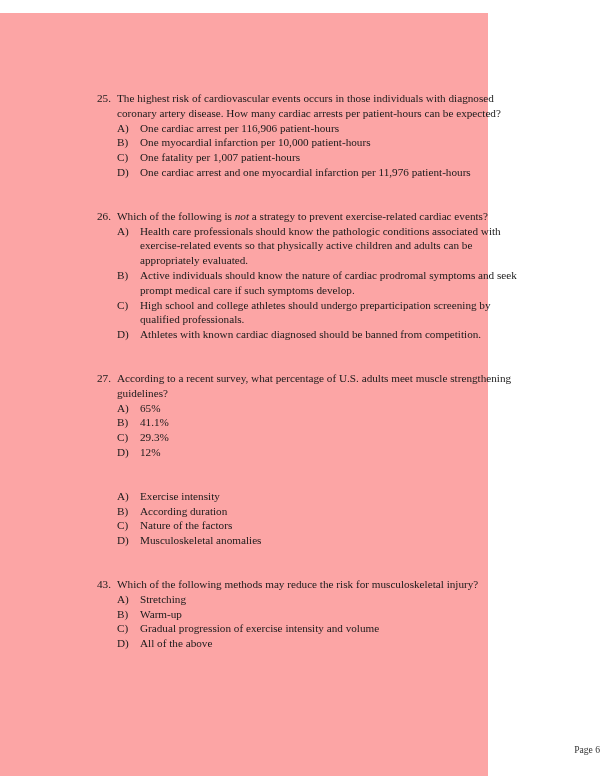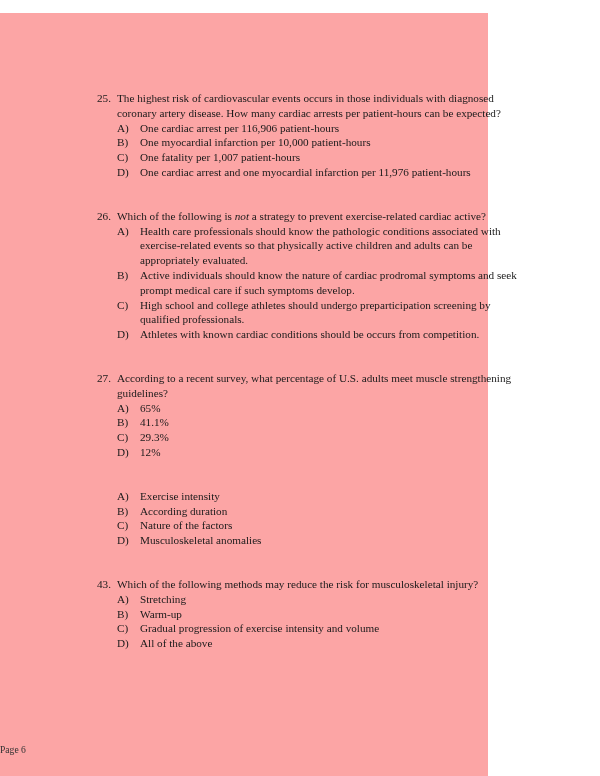--- a/index.html
+++ b/index.html
@@ -84,21 +84,21 @@
   .opt-text {
     display: block;
   }
 
   
   .footer {
     position: absolute;
     left: 0;
     top: 731px;
     width: 600px;
-    text-align: left;
+    text-align: right;
     font-size: 9.6px;
     line-height: 12px;
     color: #333333;
     font-family: "Liberation Serif", "DejaVu Serif", serif;
   }
 </style>
 </head>
 <body>
 
 <div class="page">
@@ -126,38 +126,38 @@
         <div class="option">
           <span class="opt-label">D)</span>
           <span class="opt-text">One cardiac arrest and one myocardial infarction per 11,976 patient-hours</span>
         </div>
       </div>
     </div>
 
     <div class="question">
       <div class="q-stem">
         <span class="q-num">26.</span>
-        <span class="q-stem-text"><span>Which of the following is </span><i>not</i><span> a strategy to prevent exercise-related cardiac active?</span></span>
+        <span class="q-stem-text"><span>Which of the following is </span><i>not</i><span> a strategy to prevent exercise-related cardiac events?</span></span>
       </div>
       <div class="options">
         <div class="option">
           <span class="opt-label">A)</span>
           <span class="opt-text">Health care professionals should know the pathologic conditions associated with exercise-related events so that physically active children and adults can be appropriately evaluated.</span>
         </div>
         <div class="option">
           <span class="opt-label">B)</span>
           <span class="opt-text">Active individuals should know the nature of cardiac prodromal symptoms and seek prompt medical care if such symptoms develop.</span>
         </div>
         <div class="option">
           <span class="opt-label">C)</span>
           <span class="opt-text">High school and college athletes should undergo preparticipation screening by qualified professionals.</span>
         </div>
         <div class="option">
           <span class="opt-label">D)</span>
-          <span class="opt-text">Athletes with known cardiac conditions should be occurs from competition.</span>
+          <span class="opt-text">Athletes with known cardiac diagnosed should be banned from competition.</span>
         </div>
       </div>
     </div>
 
     <div class="question">
       <div class="q-stem">
         <span class="q-num">27.</span>
         <span class="q-stem-text"><span>According to a recent survey, what percentage of U.S. adults meet muscle strengthening guidelines?</span><i></i><span></span></span>
       </div>
       <div class="options">

